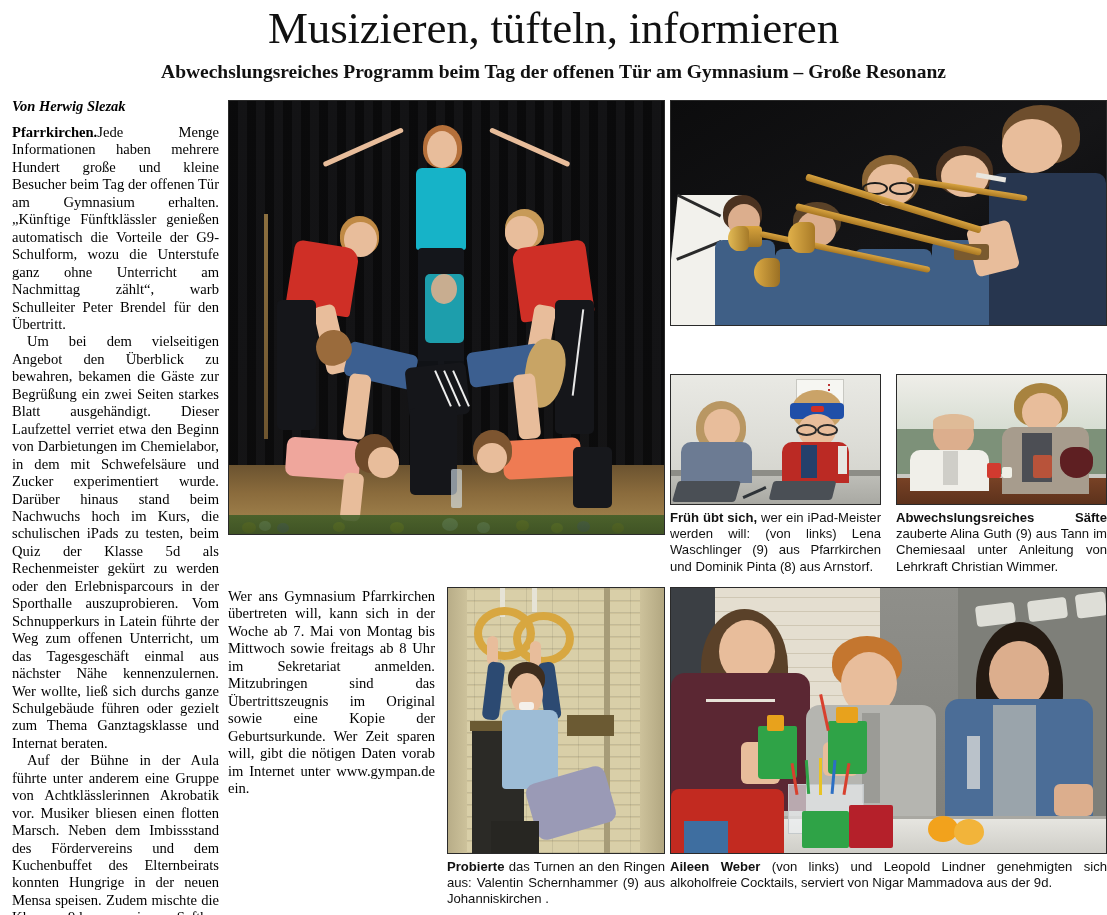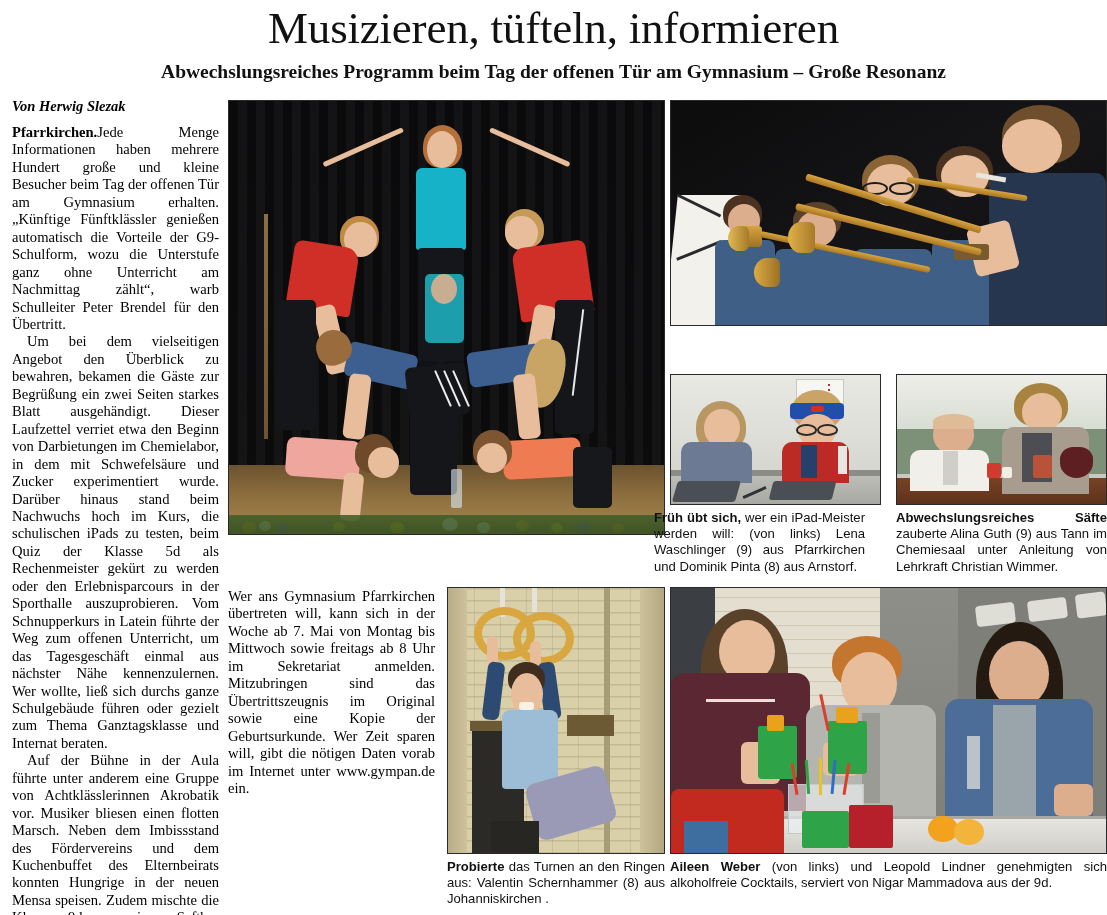--- a/index.html
+++ b/index.html
@@ -234,21 +234,21 @@
       <div style="position:absolute;left:33%;top:43%;width:7%;height:3%;background:#f4f0ea;border-radius:3px;"></div>
 
       <div class="torso" style="left:25%;top:46%;width:26%;height:30%;background:#9dbcd6;border-radius:8px 8px 4px 4px;"></div>
 
       <div class="torso" style="left:38%;top:70%;width:38%;height:22%;background:#9a9ab6;border-radius:10px;transform:rotate(-16deg);"></div>
       <div style="position:absolute;left:20%;top:88%;width:22%;height:12%;background:#272622;"></div>
     </div>
   </div>
 
   <div class="caption" style="left:447px;top:859px;width:218px;">
-    <b>Probierte</b><span> das Turnen an den Ringen aus: Valentin Schernhammer (8) aus Johanniskirchen .</span>
+    <b>Probierte</b><span> das Turnen an den Ringen aus: Valentin Schernhammer (9) aus Johanniskirchen .</span>
   </div>
 
   <div class="photo" style="left:670px;top:100px;width:437px;height:226px;">
     <div class="inner">
       <div class="brass-bg"></div>
 
       <div style="position:absolute;left:0%;top:42%;width:15%;height:58%;background:#f2f1ec;transform:skewX(-6deg);"></div>
       <div style="position:absolute;left:1%;top:46%;width:11%;height:3px;background:#2a2a2a;transform:rotate(26deg);"></div>
       <div style="position:absolute;left:1%;top:66%;width:11%;height:3px;background:#2a2a2a;transform:rotate(-22deg);"></div>
 
@@ -339,21 +339,21 @@
       <div style="position:absolute;left:60%;top:45%;width:14%;height:38%;background:#4c4e54;"></div>
       <div class="limb skin" style="left:80%;top:58%;width:10%;height:16%;"></div>
 
       <div style="position:absolute;left:78%;top:56%;width:16%;height:24%;background:#5e1f22;border-radius:40% 40% 50% 50%;"></div>
       <div style="position:absolute;left:65%;bottom:20%;width:9%;height:18%;background:#b8533a;border-radius:2px;"></div>
       <div style="position:absolute;left:43%;bottom:20%;width:7%;height:12%;background:#d23a2f;border-radius:2px;"></div>
       <div style="position:absolute;left:50%;bottom:20%;width:5%;height:9%;background:#efefe6;border-radius:2px;"></div>
     </div>
   </div>
 
-  <div class="caption" style="left:654px;top:510px;width:211px;">
+  <div class="caption" style="left:670px;top:510px;width:211px;">
     <b>Früh übt sich,</b><span> wer ein iPad-Meister werden will: (von links) Lena Waschlinger (9) aus Pfarrkirchen und Dominik Pinta (8) aus Arnstorf.</span>
   </div>
 
   <div class="caption" style="left:896px;top:510px;width:211px;">
     <b>Abwechslungsreiches Säfte</b><span> zauberte Alina Guth (9) aus Tann im Chemiesaal unter Anleitung von Lehrkraft Christian Wimmer.</span>
   </div>
 
   <div class="photo" style="left:670px;top:587px;width:437px;height:267px;">
     <div class="inner">
       <div class="board-bg"></div>

